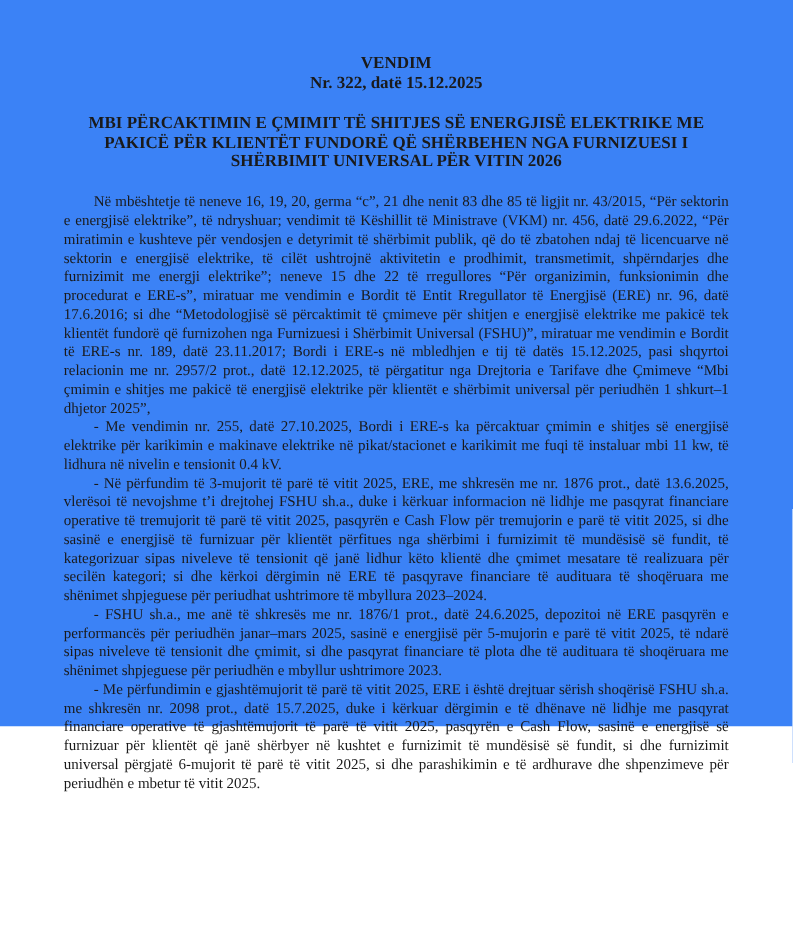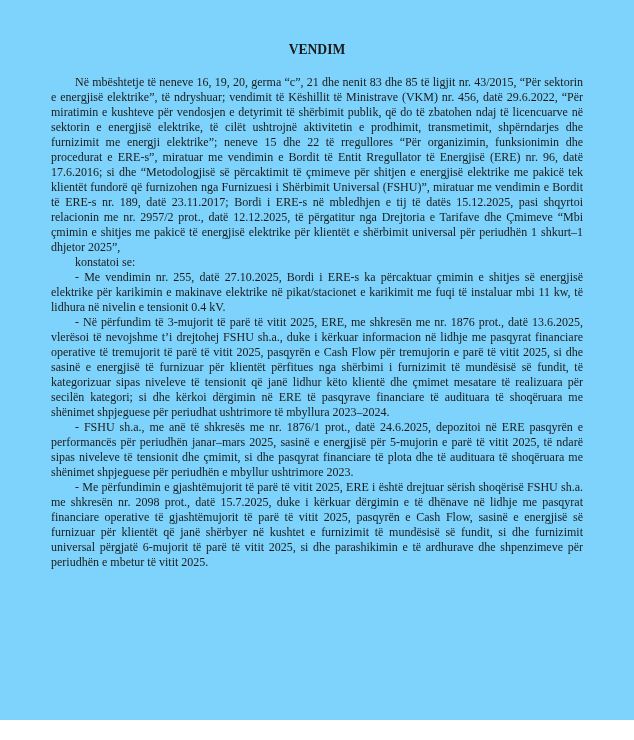--- a/index.html
+++ b/index.html
@@ -10,23 +10,23 @@
   body {
     width: 634px;
     height: 740px;
     overflow: hidden;
     font-family: "Liberation Serif", "DejaVu Serif", serif;
     color: #1a1a1a;
   }
   .page {
     box-sizing: border-box;
     width: 634px;
-    height: 720px;
+    height: 581px;
     padding: 42px 51px 0 51px;
-    background: #7dd3fc;
+    background: #3b82f6;
   }
   .doc-kind,
   .doc-number {
     text-align: center;
     font-weight: bold;
     font-size: 13.6px;
     line-height: 16px;
   }
   .doc-title {
     margin-top: 16px;
@@ -48,21 +48,22 @@
     text-align: justify;
   }
   .italic {
   }
 </style>
 </head>
 <body>
 
 <div class="page">
   <div class="doc-kind">VENDIM</div>
+  <div class="doc-number">Nr. 322, datë 15.12.2025</div>
+  <div class="doc-title">MBI PËRCAKTIMIN E ÇMIMIT TË SHITJES SË ENERGJISË ELEKTRIKE ME PAKICË PËR KLIENTËT FUNDORË QË SHËRBEHEN NGA FURNIZUESI I SHËRBIMIT UNIVERSAL PËR VITIN 2026</div>
   <div class="doc-body">
       <p class="para"><span>Në mbështetje të neneve 16, 19, 20, germa “c”, 21 dhe nenit 83 dhe 85 të ligjit nr. 43/2015, “Për sektorin e energjisë elektrike”, të ndryshuar; vendimit të Këshillit të Ministrave (VKM) nr. 456, datë 29.6.2022, “Për miratimin e kushteve për vendosjen e detyrimit të shërbimit publik, që do të zbatohen ndaj të licencuarve në sektorin e energjisë elektrike, të cilët ushtrojnë aktivitetin e prodhimit, transmetimit, shpërndarjes dhe furnizimit me energji elektrike”; neneve 15 dhe 22 të rregullores “Për organizimin, funksionimin dhe procedurat e ERE-s”, miratuar me vendimin e Bordit të Entit Rregullator të Energjisë (ERE) nr. 96, datë 17.6.2016; si dhe “Metodologjisë së përcaktimit të çmimeve për shitjen e energjisë elektrike me pakicë tek klientët fundorë që furnizohen nga Furnizuesi i Shërbimit Universal (FSHU)”, miratuar me vendimin e Bordit të ERE-s nr. 189, datë 23.11.2017; Bordi i ERE-s në mbledhjen e tij të datës 15.12.2025, pasi shqyrtoi relacionin me nr. 2957/2 prot., datë 12.12.2025, të përgatitur nga Drejtoria e Tarifave dhe Çmimeve “Mbi çmimin e shitjes me pakicë të energjisë elektrike për klientët e shërbimit universal për periudhën 1 shkurt–1 dhjetor 2025”,</span></p>
-      <p class="para"><span>konstatoi se:</span></p>
       <p class="para"><span>- Me vendimin nr. 255, datë 27.10.2025, Bordi i ERE-s ka përcaktuar çmimin e shitjes së energjisë elektrike për karikimin e makinave elektrike në pikat/stacionet e karikimit me fuqi të instaluar mbi 11 kw, të lidhura në nivelin e tensionit 0.4 kV.</span></p>
       <p class="para"><span>- Në përfundim të 3-mujorit të parë të vitit 2025, ERE, me shkresën me nr. 1876 prot., datë 13.6.2025, vlerësoi të nevojshme t’i drejtohej FSHU sh.a., duke i kërkuar informacion në lidhje me pasqyrat financiare operative të tremujorit të parë të vitit 2025, pasqyrën e </span><span class="italic">Cash Flow</span><span> për tremujorin e parë të vitit 2025, si dhe sasinë e energjisë të furnizuar për klientët përfitues nga shërbimi i furnizimit të mundësisë së fundit, të kategorizuar sipas niveleve të tensionit që janë lidhur këto klientë dhe çmimet mesatare të realizuara për secilën kategori; si dhe kërkoi dërgimin në ERE të pasqyrave financiare të audituara të shoqëruara me shënimet shpjeguese për periudhat ushtrimore të mbyllura 2023–2024.</span></p>
       <p class="para"><span>- FSHU sh.a., me anë të shkresës me nr. 1876/1 prot., datë 24.6.2025, depozitoi në ERE pasqyrën e performancës për periudhën janar–mars 2025, sasinë e energjisë për 5-mujorin e parë të vitit 2025, të ndarë sipas niveleve të tensionit dhe çmimit, si dhe pasqyrat financiare të plota dhe të audituara të shoqëruara me shënimet shpjeguese për periudhën e mbyllur ushtrimore 2023.</span></p>
       <p class="para"><span>- Me përfundimin e gjashtëmujorit të parë të vitit 2025, ERE i është drejtuar sërish shoqërisë FSHU sh.a. me shkresën nr. 2098 prot., datë 15.7.2025, duke i kërkuar dërgimin e të dhënave në lidhje me pasqyrat financiare operative të gjashtëmujorit të parë të vitit 2025, pasqyrën e </span><span class="italic">Cash Flow,</span><span> sasinë e energjisë së furnizuar për klientët që janë shërbyer në kushtet e furnizimit të mundësisë së fundit, si dhe furnizimit universal përgjatë 6-mujorit të parë të vitit 2025, si dhe parashikimin e të ardhurave dhe shpenzimeve për periudhën e mbetur të vitit 2025.</span></p>
     </div>
 </div>
 
 </body></html>

